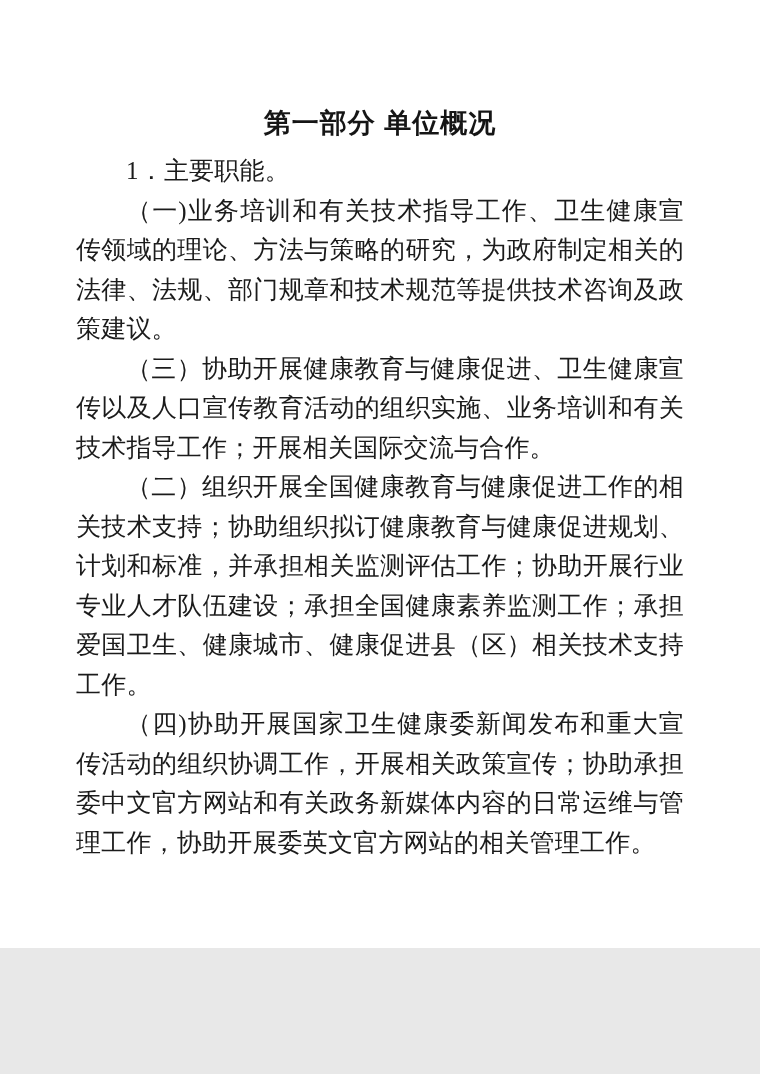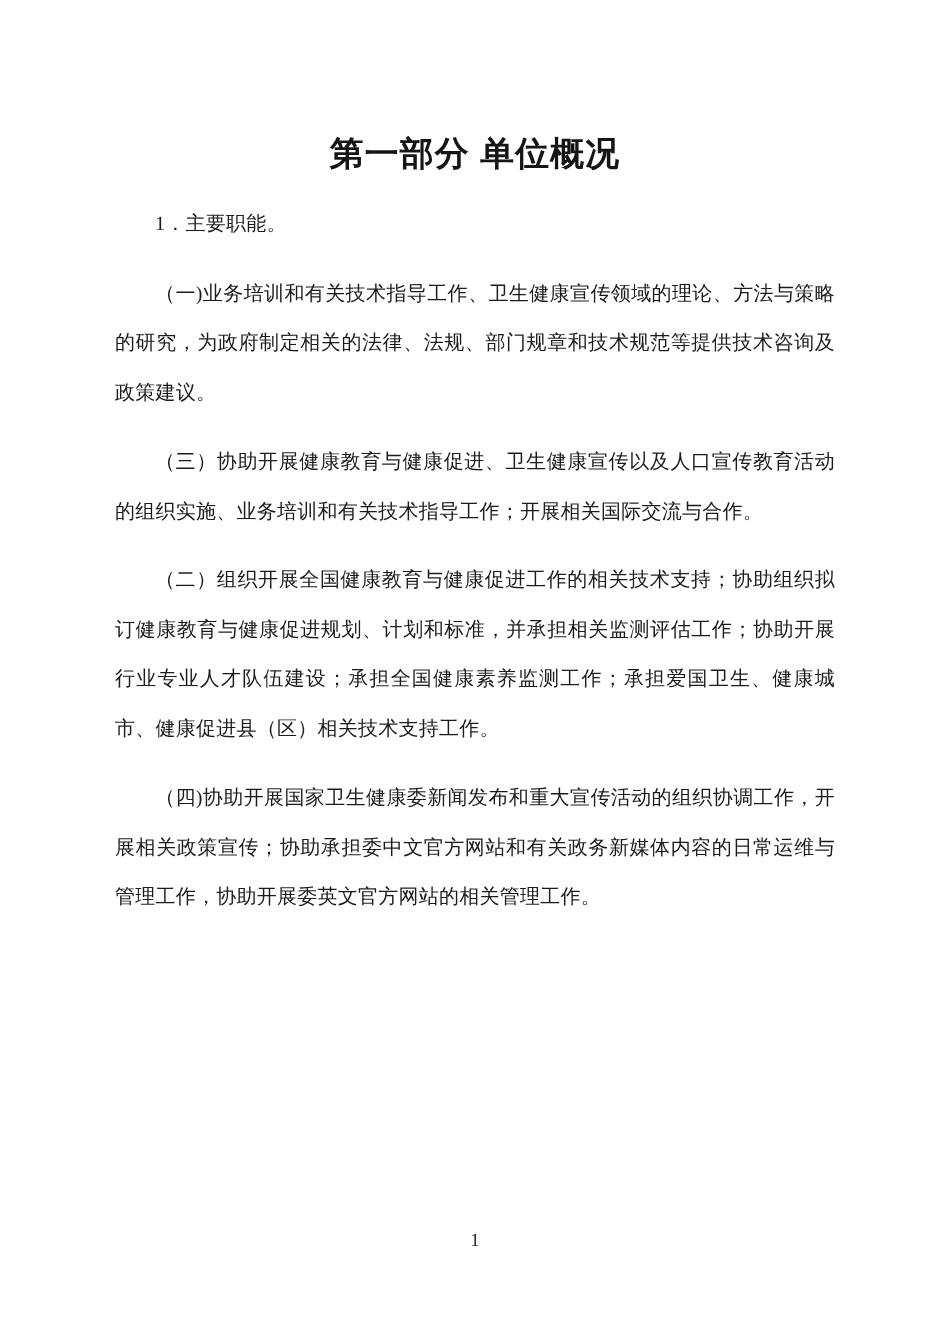--- a/index.html
+++ b/index.html
@@ -3,21 +3,21 @@
 <meta charset="utf-8">
 <style>
   html, body {
     margin: 0;
     padding: 0;
     background: #e8e8e8;
   }
   .page {
     position: relative;
     width: 760px;
-    height: 1074px;
+    height: 948px;
     margin: 0 auto;
     background: #ffffff;
     color: #1b1b1b;
     box-sizing: border-box;
     padding: 102px 76px 0 76px;
     overflow: hidden;
   }
   .doc-title {
     font-family: "Liberation Sans", sans-serif;
     font-weight: bold;
@@ -33,24 +33,24 @@
     font-weight: bold;
     font-size: 23px;
     letter-spacing: 2px;
     line-height: 39.5px;
     margin: 0;
     text-indent: 38px;
     color: #151515;
   }
   .body-text {
     font-family: "Liberation Serif", serif;
-    font-size: 16px;
+    font-size: 25px;
     line-height: 39.5px;
     letter-spacing: 0.2px;
-    margin: 16px;
+    margin: 0;
     text-indent: 2em;
     text-align: justify;
     text-justify: inter-ideograph;
     color: #1b1b1b;
   }
   .page-number {
     position: absolute;
     left: 0;
     right: 0;
     top: 985px;

